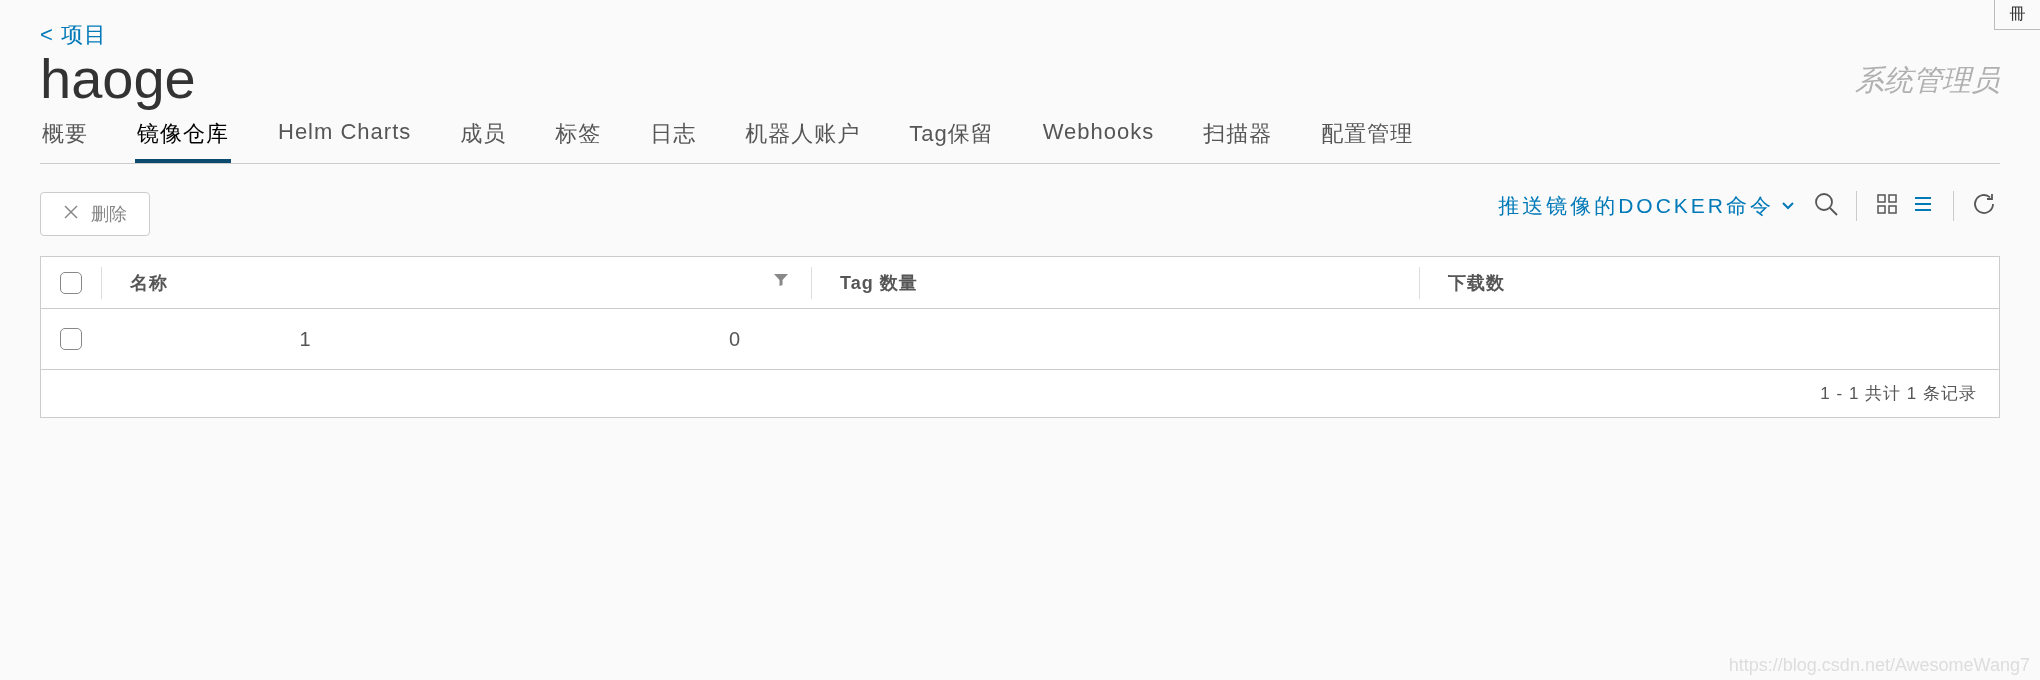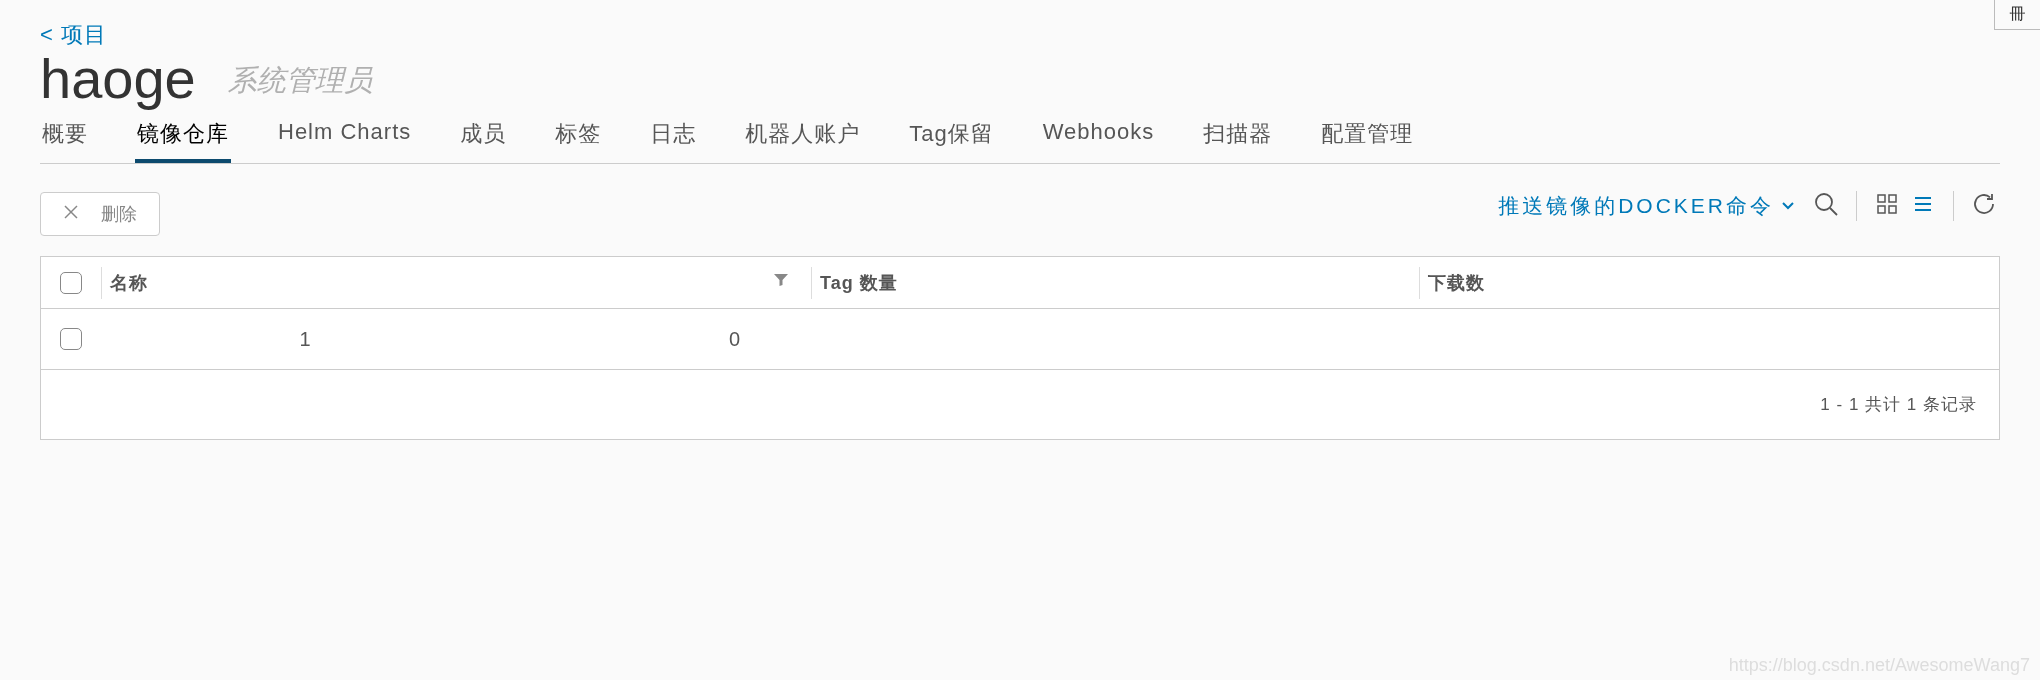--- a/index.html
+++ b/index.html
@@ -16,22 +16,23 @@
     }
     .breadcrumb {
       color: #0079b8;
       font-size: 22px;
       cursor: pointer;
       letter-spacing: 1px;
     }
     .title-row {
       display: flex;
       align-items: flex-end;
-      gap: 32px;
+      gap: 20px;
       margin-top: -4px;
+      justify-content: space-between;
     }
     .project-title {
       font-size: 56px;
       font-weight: 300;
       color: #333;
       letter-spacing: 0px;
     }
     .role-label {
       font-size: 29px;
       color: #b0b0b0;
@@ -63,21 +64,21 @@
     }
     .delete-btn {
       border: 1px solid #ccc;
       background: #fff;
       padding: 9px 22px;
       font-size: 18px;
       color: #888;
       border-radius: 4px;
       display: inline-flex;
       align-items: center;
-      gap: 22px;
+      gap: 12px;
       cursor: pointer;
     }
     .delete-btn svg { width: 16px; height: 16px; }
     .toolbar-right {
       margin-left: auto;
       display: flex;
       align-items: center;
       gap: 14px;
       margin-top: -16px;
     }
@@ -126,21 +127,21 @@
       height: 22px;
       border: 1.5px solid #888;
       border-radius: 5px;
     }
     .th {
       font-size: 18px;
       font-weight: 600;
       color: #565656;
       letter-spacing: 1px;
       border-left: 1px solid #ddd;
-      padding-left: 8px;
+      padding-left: 28px;
       height: 32px;
       display: flex;
       align-items: center;
     }
     .th-name { flex: 0 0 710px; position: relative; }
     .th-tagcount { flex: 0 0 608px; }
     .th-downloads { flex: 1; }
     .filter-icon {
       position: absolute;
       right: 22px;
@@ -174,21 +175,21 @@
       flex: 1;
       font-size: 20px;
       color: #565656;
       padding-left: 20px;
     }
     .tfoot {
       border-top: 1px solid #ccc;
       text-align: right;
       font-size: 17px;
       color: #565656;
-      padding: 23px 22px;
+      padding: 12px 22px;
       letter-spacing: 1px;
     }
     .watermark {
       position: absolute;
       right: 10px;
       bottom: 4px;
       font-size: 18px;
       color: #ddd;
     }
     .top-corner {

